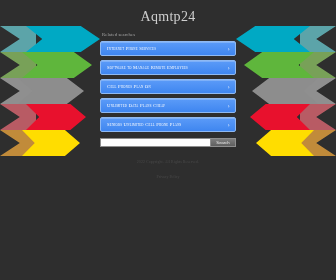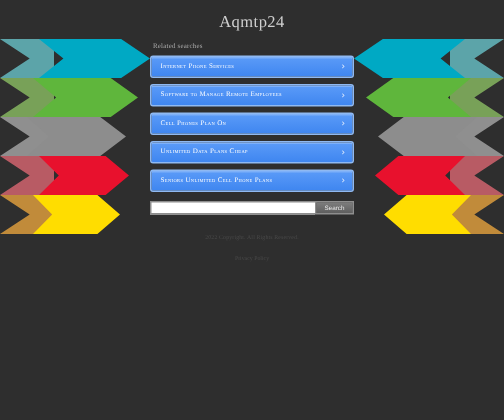--- a/index.html
+++ b/index.html
@@ -99,21 +99,21 @@
     left: 50%;
     transform: translateX(-50%);
     top: 0;
     width: 150px;
     z-index: 5;
     text-align: center;
   }
 
   #site-title {
     margin: 9px 0 0 0;
-    font-size: 11px;
+    font-size: 14px;
     letter-spacing: 0.3px;
     color: #cfcfcf;
     font-weight: normal;
     font-family: "Liberation Serif", serif;
   }
 
   #related-label {
     margin: 7px 0 4px 0;
     font-size: 4.6px;
     color: #a9a9a9;

